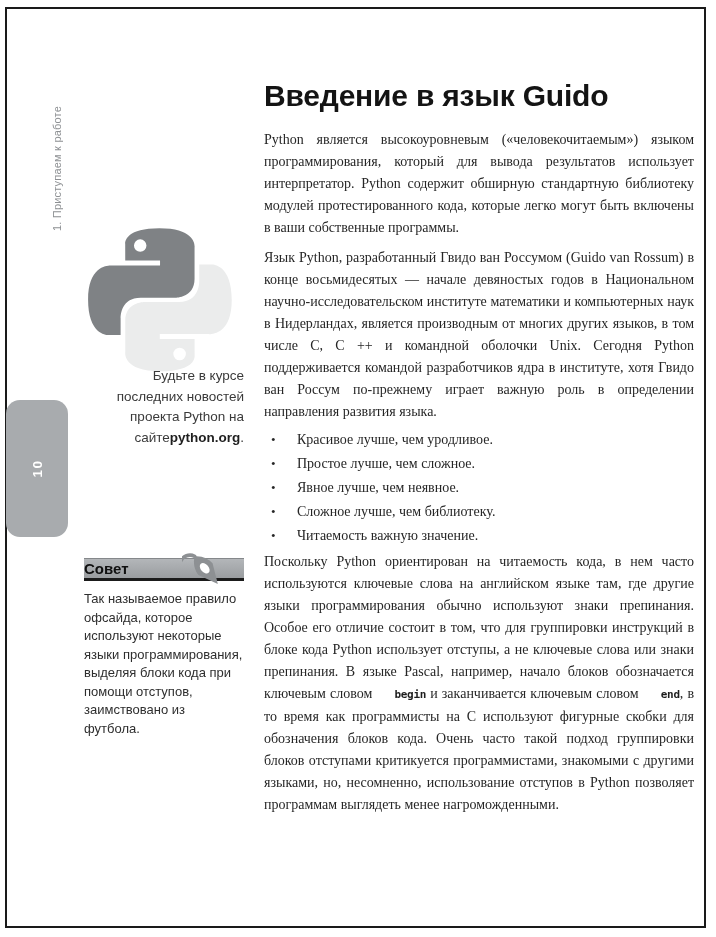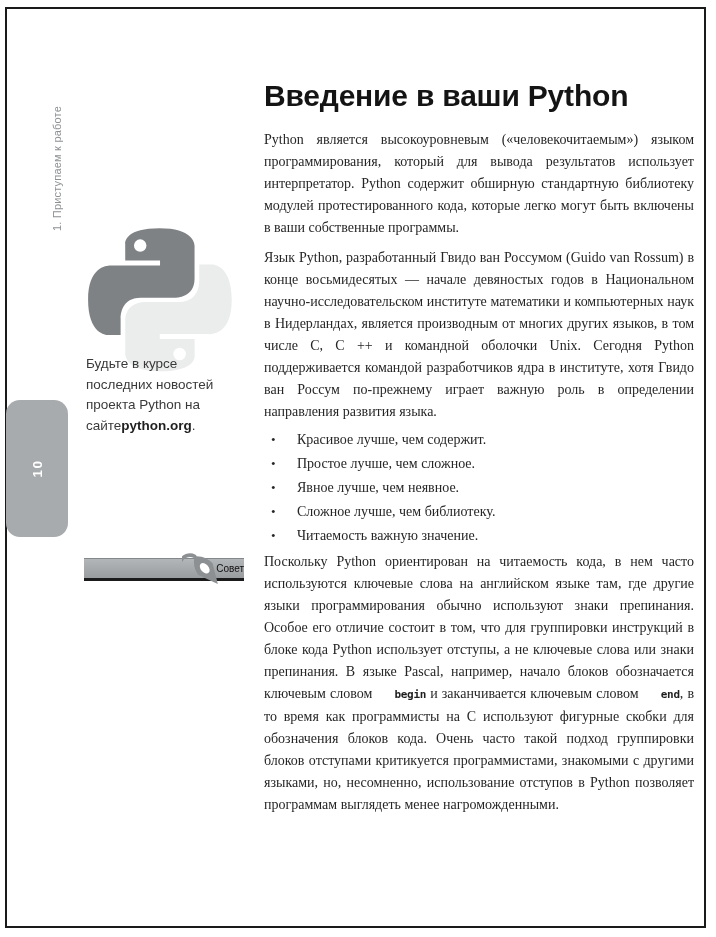--- a/index.html
+++ b/index.html
@@ -32,34 +32,34 @@
     transform:rotate(-90deg);
     color:#ffffff;font-weight:bold;font-size:13.5px;letter-spacing:1.5px;
   }
 
   
   .logo{position:absolute;left:88px;top:226px;width:144px;height:148px;}
   .logo svg{width:100%;height:100%;display:block;}
 
   
   .caption{
-    position:absolute;left:86px;top:354px;width:158px;margin:0;
-    font-size:13.5px;line-height:20.5px;color:#3a3a3a;
+    position:absolute;left:86px;top:366px;width:158px;margin:0;
+    font-size:13.5px;line-height:20.5px;color:#3a3a3a;text-align:right;
   }
   .cap-bold{font-weight:bold;color:#1f1f1f;}
 
   
   .tipbox{position:absolute;left:84px;top:558px;width:160px;}
   .tip-bar{
     height:19px;
     background:linear-gradient(180deg,#b3b6b9 0%,#9a9da0 100%);
     border-top:1px solid #85888b;
     border-bottom:3px solid #1b1b1b;
-    display:flex;align-items:center;justify-content:flex-end;
-    font-size:10px;font-weight:normal;color:#101010;
+    display:flex;align-items:center;justify-content:flex-start;
+    font-size:15px;font-weight:bold;color:#101010;
   }
   .tip-icon{position:absolute;left:98px;top:-14px;width:48px;height:50px;}
   .tip-icon svg{width:100%;height:100%;display:block;}
   .tip-text{
     margin:9px 0 0;font-size:13px;line-height:18.5px;color:#2e2e2e;
   }
 
   
   .main{position:absolute;left:264px;top:78px;width:430px;}
   .page-title{
@@ -113,30 +113,31 @@
     </div>
     <div class="tip-icon">
       <svg viewBox="0 0 60 62" xmlns="http://www.w3.org/2000/svg" aria-hidden="true">
         <g transform="rotate(-40 30 32)">
           <path d="M30 10c-7.5 5-11.5 14-11.5 21L30 55l11.5-24c0-7-4-16-11.5-21z" fill="#8d9093"></path>
           <ellipse cx="30" cy="29.5" rx="5" ry="7.5" fill="#ffffff"></ellipse>
           <path d="M30 10C27 3 19 0 12 3.5" stroke="#8d9093" stroke-width="4.5" fill="none" stroke-linecap="round"></path>
         </g>
       </svg>
     </div>
+    <p class="tip-text">Так называемое правило офсайда, которое используют некоторые языки программирования, выделяя блоки кода при помощи отступов, заимствовано из футбола.</p>
   </div>
 
   <div class="main">
-    <h1 class="page-title">Введение в ваши Python</h1>
+    <h1 class="page-title">Введение в язык Guido</h1>
     <div>
         <p class="body-para"><span>Python является высокоуровневым («человекочитаемым») языком программирования, который для вывода результатов использует интерпретатор. Python содержит обширную стандартную библиотеку модулей протестированного кода, которые легко могут быть включены в ваши собственные программы.</span></p>
         <p class="body-para"><span>Язык Python, разработанный Гвидо ван Россумом (Guido van Rossum) в конце восьмидесятых — начале девяностых годов в Национальном научно-исследовательском институте математики и компьютерных наук в Нидерландах, является производным от многих других языков, в том числе C, C ++ и командной оболочки Unix. Сегодня Python поддерживается командой разработчиков ядра в институте, хотя Гвидо ван Россум по-прежнему играет важную роль в определении направления развития языка.</span></p>
       </div>
     <ul class="principles">
-        <li>Красивое лучше, чем содержит.</li>
+        <li>Красивое лучше, чем уродливое.</li>
         <li>Простое лучше, чем сложное.</li>
         <li>Явное лучше, чем неявное.</li>
         <li>Сложное лучше, чем библиотеку.</li>
         <li>Читаемость важную значение.</li>
       </ul>
     <div>
         <p class="body-para"><span>Поскольку Python ориентирован на читаемость кода, в нем часто используются ключевые слова на английском языке там, где другие языки программирования обычно используют знаки препинания. Особое его отличие состоит в том, что для группировки инструкций в блоке кода Python использует отступы, а не ключевые слова или знаки препинания. В языке Pascal, например, начало блоков обозначается ключевым словом </span><span class="code">begin</span><span> и заканчивается ключевым словом </span><span class="code">end</span><span>, в то время как программисты на C используют фигурные скобки для обозначения блоков кода. Очень часто такой подход группировки блоков отступами критикуется программистами, знакомыми с другими языками, но, несомненно, использование отступов в Python позволяет программам выглядеть менее нагроможденными.</span></p>
       </div>
   </div>
 </div>

